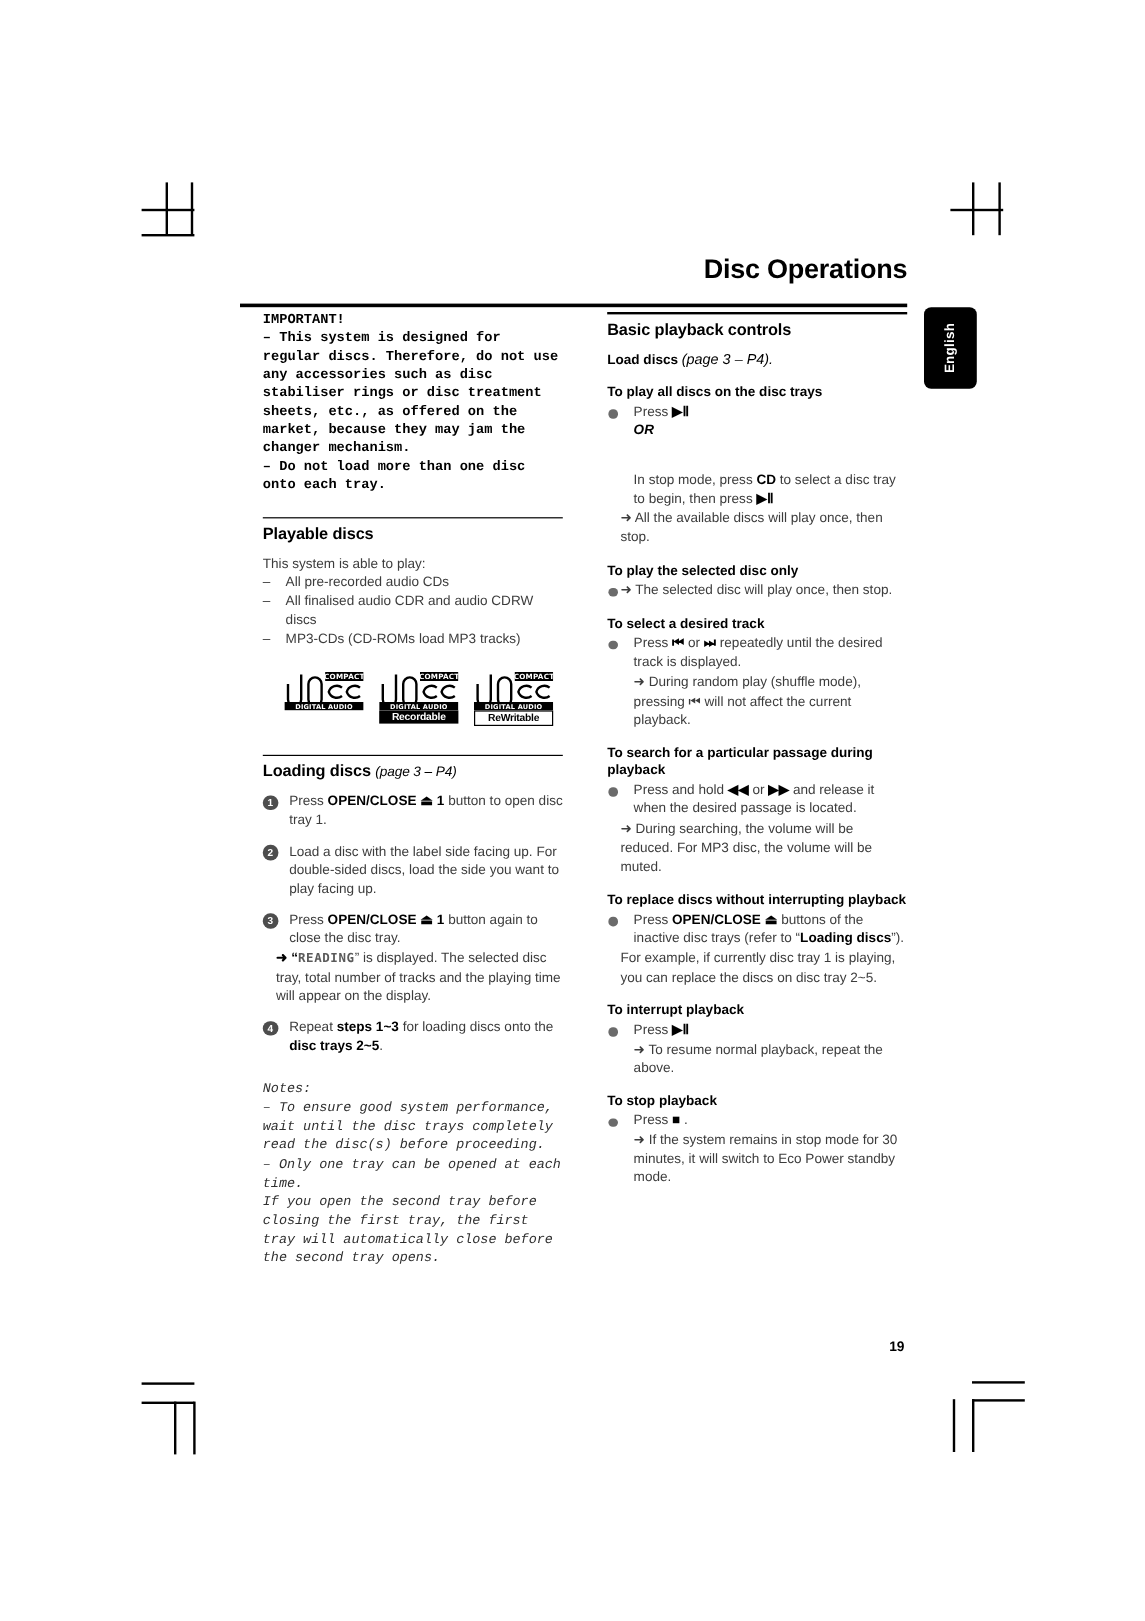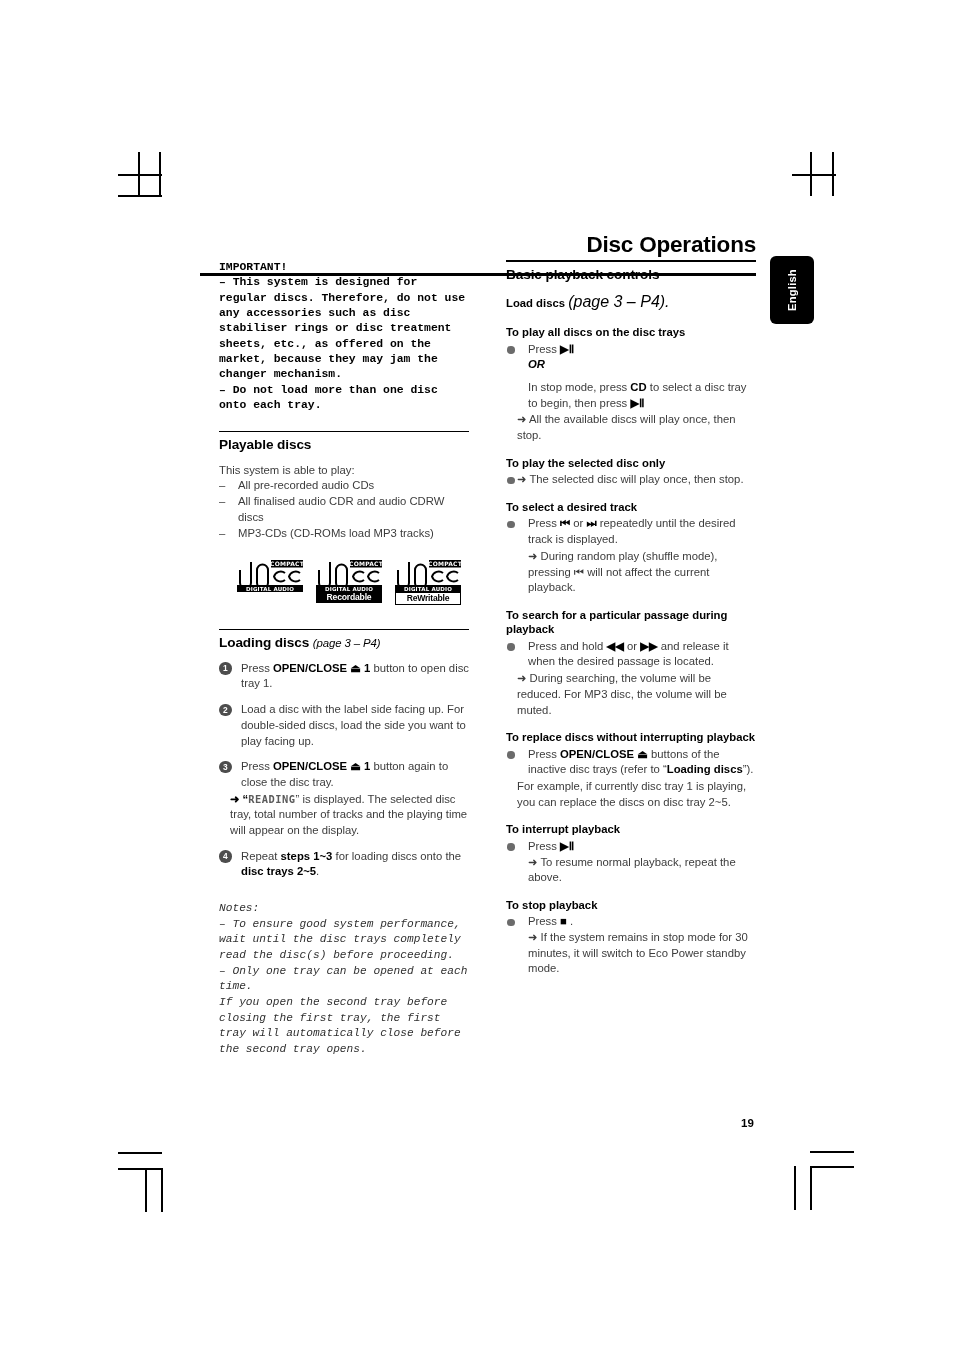--- a/index.html
+++ b/index.html
@@ -24,21 +24,21 @@
   
   #page {
     position: absolute;
     left: 200px;
     top: 214px;
     width: 556px;
     height: 930px;
   }
 
   
-  #header-area { position: relative; height: 46px; margin-top: 20px; }
+  #header-area { position: relative; height: 46px; }
   .page-title {
     position: absolute;
     right: 0;
     top: 0;
     font-size: 22.5px;
     font-weight: bold;
     letter-spacing: -0.2px;
     color: #000;
     line-height: 1;
   }
@@ -392,32 +392,32 @@
 
     </div>
 
     <div class="col col-right">
 
       <div class="sec-rule"></div>
       <h2 class="sec-title">Basic playback controls</h2>
 
       <h3 class="sub-title">
         <span>Load discs</span>
-        <span class="paren" style="font-weight:normal;font-style:italic;font-size:16px;">(page 3 – P4).</span>
+        <span class="paren" style="font-weight:normal;font-style:italic;font-size:12px;">(page 3 – P4).</span>
       </h3>
 
       <div class="spacer-sm"></div>
 
       <div>
         <h3 class="sub-title">To play all discs on the disc trays</h3>
         <div class="bullet-item">
           <span class="dot"></span>
           <p class="body tight"><span>Press </span><b>▶Ⅱ</b></p>
           <p class="body tight ital" style="font-weight:bold;color:#000;">OR</p>
-          <p class="body" style="margin-top:7px;">In stop mode, press <b>CD</b> to select a disc tray to begin, then press <b>▶Ⅱ</b></p>
+          <p class="body" style="margin-top:25px;">In stop mode, press <b>CD</b> to select a disc tray to begin, then press <b>▶Ⅱ</b></p>
           <p class="body" style="margin-left:-11px;">➜ All the available discs will play once, then stop.</p>
         </div>
       </div>
 
       <div class="spacer-sm"></div>
 
       <div>
         <h3 class="sub-title">To play the selected disc only</h3>
         <div class="bullet-item">
           <span class="dot"></span>

